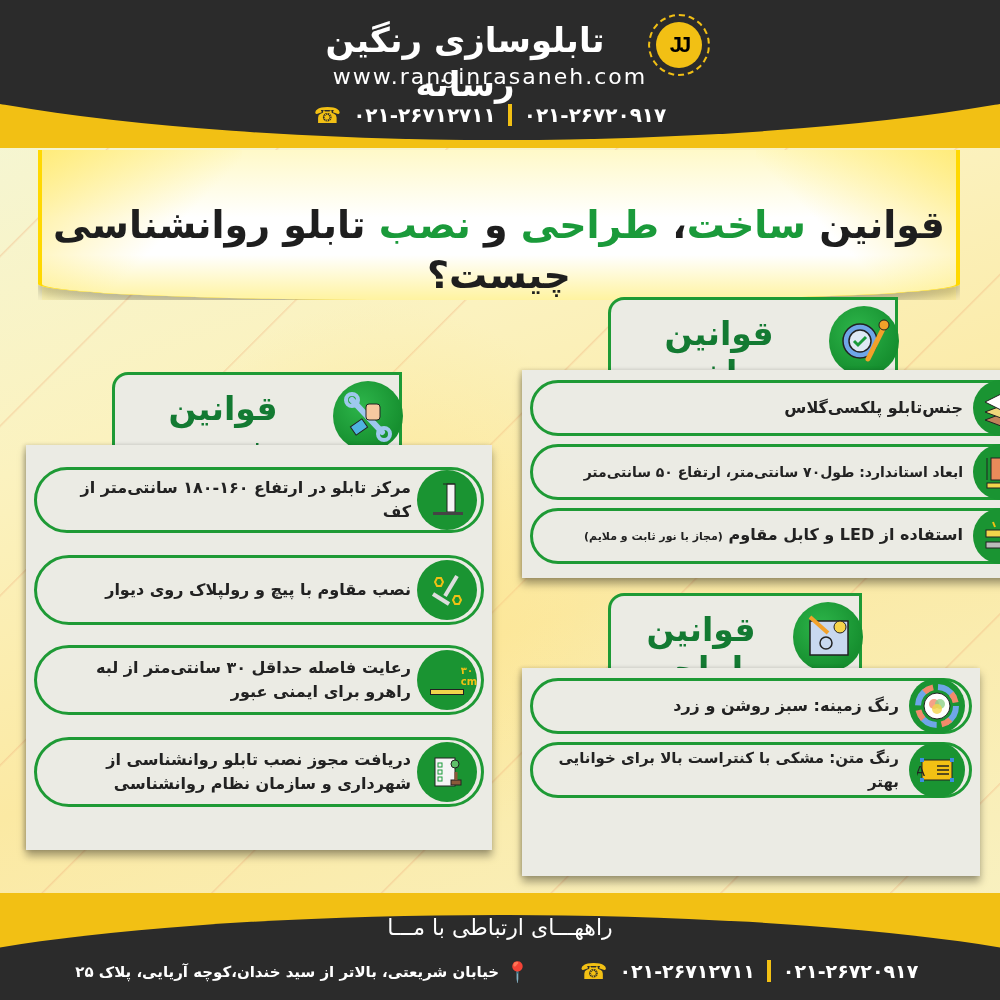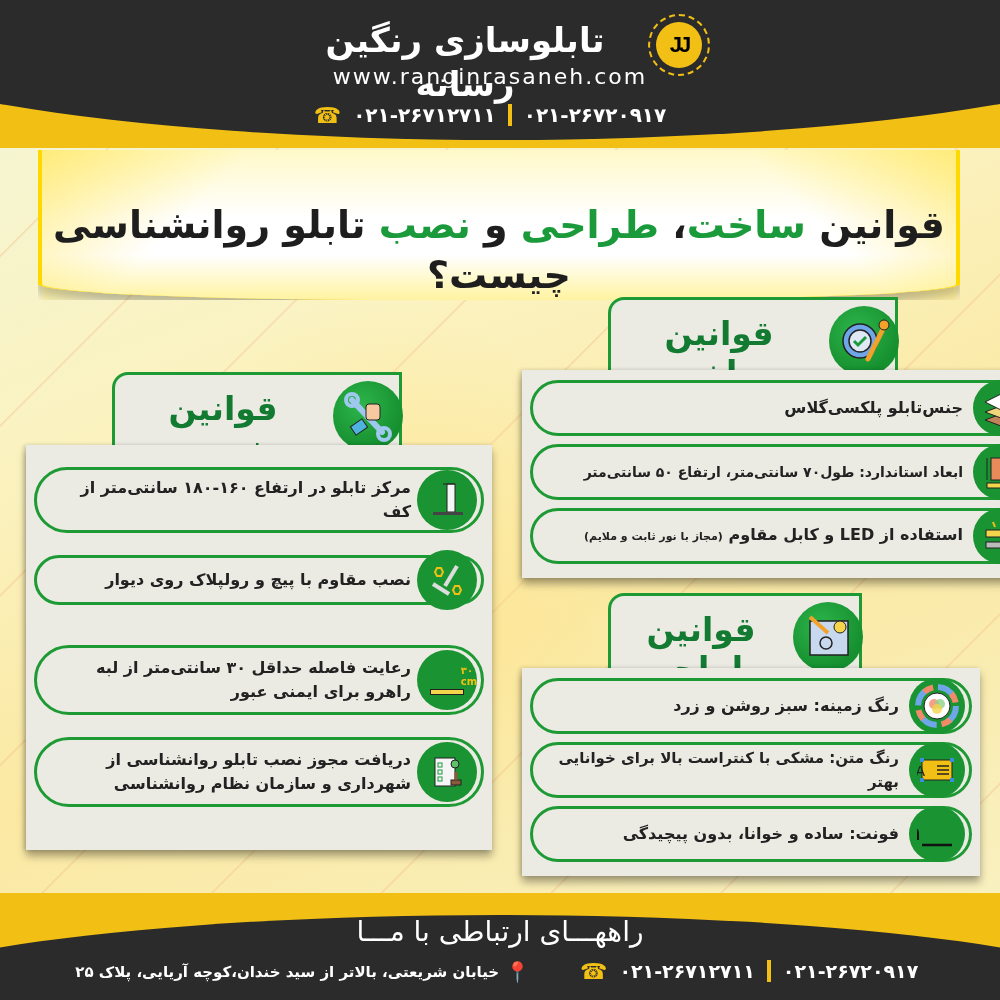--- a/index.html
+++ b/index.html
@@ -126,21 +126,21 @@
   
   .footer-yellow {
     position: absolute; left: 0; top: 893px; width: 1000px; height: 107px; background: #f2c014;
   }
   .footer-dark {
     position: absolute; left: -150px; top: 915px; width: 1300px; height: 300px; background: #2b2b2b;
     border-radius: 50% 50% 0 0 / 90px 90px 0 0;
   }
   .footer-title {
     position: absolute; top: 915px; left: 300px; width: 400px; text-align: center;
-    color: #fff; font-size: 28px; font-family: "DejaVu Sans", sans-serif;
+    color: #fff; font-size: 22px; font-family: "DejaVu Sans", sans-serif;
   }
   .footer-phones {
     position: absolute; top: 956px; left: 580px; width: 340px; height: 30px;
     display: flex; align-items: center; gap: 12px; direction: ltr;
     color: #fff; font-size: 19px; font-weight: bold; font-family: "DejaVu Sans", sans-serif;
   }
   .footer-address {
     position: absolute; top: 958px; left: 40px; width: 490px; height: 28px;
     display: flex; align-items: center; gap: 6px; direction: rtl;
     color: #fff; font-size: 15px; font-weight: bold; font-family: "DejaVu Sans", sans-serif;
@@ -258,29 +258,20 @@
         <line x1="20" y1="16" x2="32" y2="16" stroke="#222" stroke-width="1.5"></line>
         <line x1="20" y1="20" x2="32" y2="20" stroke="#222" stroke-width="1.5"></line>
         <line x1="20" y1="24" x2="32" y2="24" stroke="#222" stroke-width="1.5"></line>
         <rect x="3" y="8" width="4" height="4" fill="#3a8ee0"></rect>
         <rect x="33" y="8" width="4" height="4" fill="#3a8ee0"></rect>
         <rect x="3" y="28" width="4" height="4" fill="#3a8ee0"></rect>
         <rect x="33" y="28" width="4" height="4" fill="#3a8ee0"></rect>
       </svg>
     </div>
   </div>
-  <div class="item" style="left:8px; right:8px; top:138px; height:56px;">
-    <div class="item-text">فونت: ساده و خوانا، بدون پیچیدگی</div>
-    <div class="item-icon">
-      <svg width="40" height="40" viewBox="0 0 40 40">
-        <text x="4" y="26" font-size="22" font-family="DejaVu Sans" fill="#111">Aa</text>
-        <line x1="5" y1="31" x2="35" y2="31" stroke="#111" stroke-width="2.5"></line>
-      </svg>
-    </div>
-  </div>
 </div>
 
 <div class="sec-tab" style="left:112px; top:372px; width:290px;">
   <div class="sec-label">قوانین نصب</div>
   <div class="sec-icon">
     <svg width="52" height="52" viewBox="0 0 52 52">
       <path d="M10 10 L40 42" stroke="#9ec8ee" stroke-width="6" stroke-linecap="round"></path>
       <circle cx="10" cy="10" r="6" fill="none" stroke="#9ec8ee" stroke-width="4"></circle>
       <circle cx="42" cy="44" r="6" fill="none" stroke="#9ec8ee" stroke-width="4"></circle>
       <rect x="24" y="14" width="14" height="16" rx="3" fill="#f6c9a0" stroke="#222" stroke-width="1"></rect>
@@ -292,21 +283,21 @@
   <div class="item" style="left:8px; right:8px; top:22px; height:66px;">
     <div class="item-text">مرکز تابلو در ارتفاع ۱۶۰-۱۸۰ سانتی‌متر از کف</div>
     <div class="item-icon" style="width:60px;height:60px;">
       <svg width="40" height="40" viewBox="0 0 40 40">
         <rect x="20" y="4" width="8" height="28" fill="#f5f5f5" stroke="#222" stroke-width="1"></rect>
         <line x1="16" y1="4" x2="28" y2="4" stroke="#222" stroke-width="1"></line>
         <rect x="6" y="32" width="30" height="3" fill="#444"></rect>
       </svg>
     </div>
   </div>
-  <div class="item" style="left:8px; right:8px; top:110px; height:50px;">
+  <div class="item" style="left:8px; right:8px; top:110px; height:70px;">
     <div class="item-text">نصب مقاوم با پیچ و رولپلاک روی دیوار</div>
     <div class="item-icon" style="width:60px;height:60px;">
       <svg width="40" height="40" viewBox="0 0 40 40">
         <line x1="30" y1="6" x2="18" y2="26" stroke="#ddd" stroke-width="4"></line>
         <line x1="6" y1="24" x2="22" y2="34" stroke="#ddd" stroke-width="4"></line>
         <polygon points="10,8 14,8 16,12 14,16 10,16 8,12" fill="none" stroke="#f2c014" stroke-width="2"></polygon>
         <polygon points="28,26 32,26 34,30 32,34 28,34 26,30" fill="none" stroke="#f2c014" stroke-width="2"></polygon>
       </svg>
     </div>
   </div>

